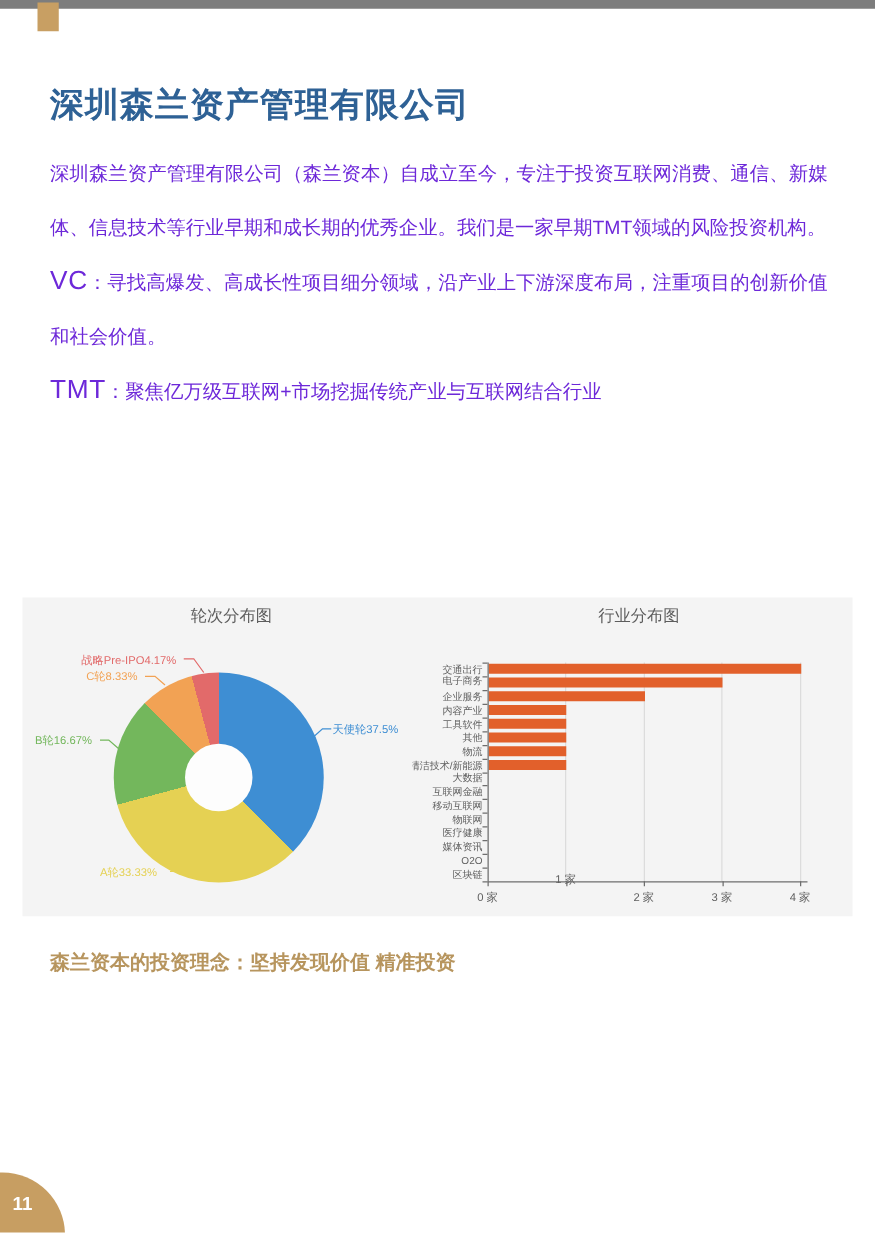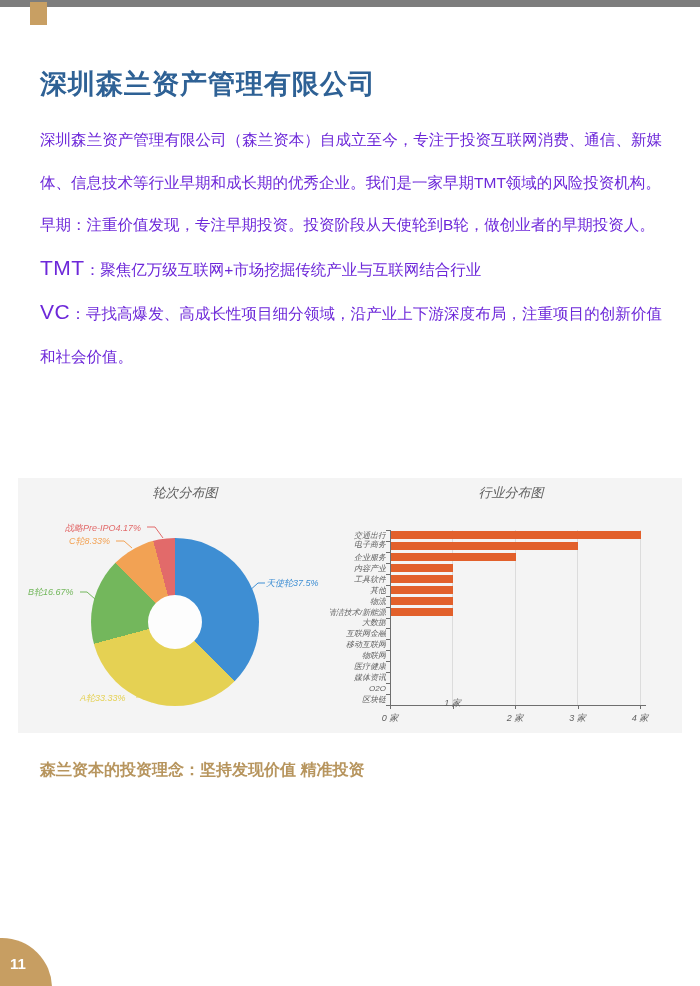--- a/index.html
+++ b/index.html
@@ -17,21 +17,20 @@
   .body-text{
     position:absolute;left:40px;top:119px;width:622px;
     font-size:15.5px;line-height:42.5px;color:#6d28d9;
     text-align:justify;text-justify:inter-ideograph;
   }
   .body-text p{margin:0;}
   .latin-prefix{font-size:21px;letter-spacing:0.5px;}
   .charts-panel{
     position:absolute;left:18px;top:478px;width:664px;height:255px;
     background:#f4f4f4;
-    font-style:italic;
   }
   .chart-title{
     position:absolute;top:6px;font-size:13px;color:#5d5d5d;
     transform:translateX(-50%);white-space:nowrap;
   }
   .pie-chart{position:absolute;left:0;top:0;width:332px;height:255px;}
   .pie-title{left:167px;}
   .donut{position:absolute;left:73px;top:60px;width:168px;height:168px;border-radius:50%;}
   .donut-hole{
     position:absolute;left:130px;top:117px;width:54px;height:54px;border-radius:50%;
@@ -75,23 +74,22 @@
 </head>
 <body>
 
 <div class="top-bar"></div>
 <div class="corner-square"></div>
 
 <h1 class="page-title">深圳森兰资产管理有限公司</h1>
 
 <div class="body-text">
   <p>深圳森兰资产管理有限公司（森兰资本）自成立至今，专注于投资互联网消费、通信、新媒体、信息技术等行业早期和成长期的优秀企业。我们是一家早期TMT领域的风险投资机构。</p>
-  <p>早期：注重价值发现，专注早期投资。投资阶段从天使轮到B轮，做创业者的早期投资人。</p>
+  <p><span class="latin-prefix">VC</span><span>：</span><span>寻找高爆发、高成长性项目细分领域，沿产业上下游深度布局，注重项目的创新价值和社会价值。</span></p>
   <p><span class="latin-prefix">TMT</span><span>：</span><span>聚焦亿万级互联网+市场挖掘传统产业与互联网结合行业</span></p>
-  <p><span class="latin-prefix">VC</span><span>：</span><span>寻找高爆发、高成长性项目细分领域，沿产业上下游深度布局，注重项目的创新价值和社会价值。</span></p>
 </div>
 
 <div class="charts-panel">
 
   <div class="pie-chart">
     <div class="chart-title pie-title">轮次分布图</div>
     <div class="donut" style="background: conic-gradient(rgb(62, 142, 211) 0deg, rgb(62, 142, 211) 135deg, rgb(229, 209, 83) 135deg, rgb(229, 209, 83) 254.988deg, rgb(115, 183, 92) 254.988deg, rgb(115, 183, 92) 315deg, rgb(242, 162, 84) 315deg, rgb(242, 162, 84) 344.988deg, rgb(226, 106, 106) 344.988deg, rgb(226, 106, 106) 360deg);"></div>
     <div class="donut-hole"></div>
     <svg class="pie-leaders" viewBox="0 0 332 255">
         <polyline points="230,114 240,105 247,105" fill="none" stroke="#3e8ed3" stroke-width="1"></polyline>

